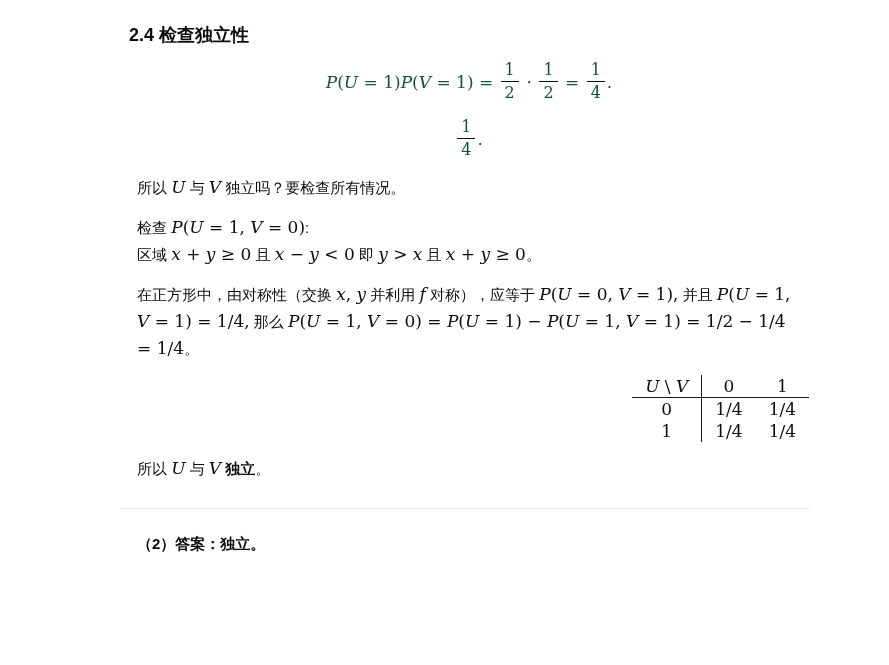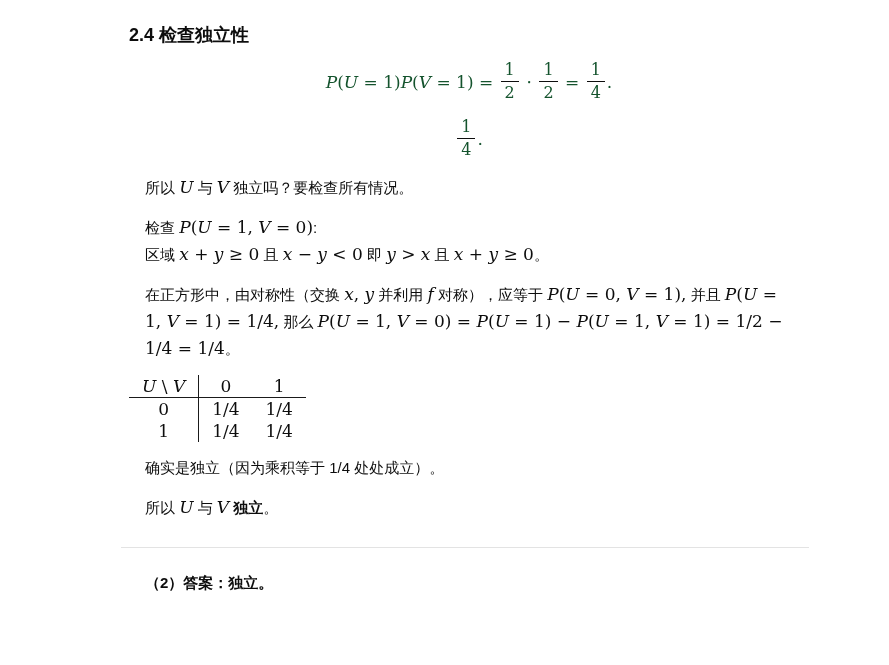--- a/index.html
+++ b/index.html
@@ -51,35 +51,35 @@
     font-style: normal;
   }
   .frac .num {
     padding: 0 4px 1px 4px;
     border-bottom: 1px solid #0d0d0d;
   }
   .frac .den {
     padding: 1px 4px 0 4px;
   }
   p.para {
-    margin: 13px 16px;
+    margin: 13px 8px;
     font-size: 15px;
     line-height: 26px;
   }
   .txt, .b, .math { white-space: pre-wrap; }
   .b { font-weight: bold; }
   .math {
     font-family: "DejaVu Serif", "Liberation Serif", serif;
     font-size: 17px;
     font-style: normal;
   }
   .math i { font-style: italic; }
   .table-wrap {
     display: flex;
-    justify-content: flex-start;
+    justify-content: flex-end;
     margin: 10px 0 0 0;
   }
   table.jointtable {
     border-collapse: collapse;
     font-family: "DejaVu Serif", "Liberation Serif", serif;
     font-size: 16px;
     color: #0d0d0d;
   }
   table.jointtable th, table.jointtable td {
     font-weight: normal;
@@ -142,21 +142,20 @@
           </tr>
           <tr>
             <td class="vline math"><span>1</span></td>
             <td class="math"><span>1/4</span></td>
             <td class="math"><span>1/4</span></td>
           </tr>
         </tbody>
       </table>
     </div>
 
-    <p class="para after-table"><span class="txt">确实是独立（因为乘积等于 1/4 处处成立）。</span></p>
 
     <p class="para"><span class="txt">所以 </span><span class="math"><i>U</i></span><span class="txt"> 与 </span><span class="math"><i>V</i></span><span class="txt"> </span><span class="b">独立</span><span class="txt">。</span></p>
 
     <hr class="divider">
 
     <p class="para"><span class="b">（2）答案：独立。</span></p>
 
   </div>
 </div>
 

